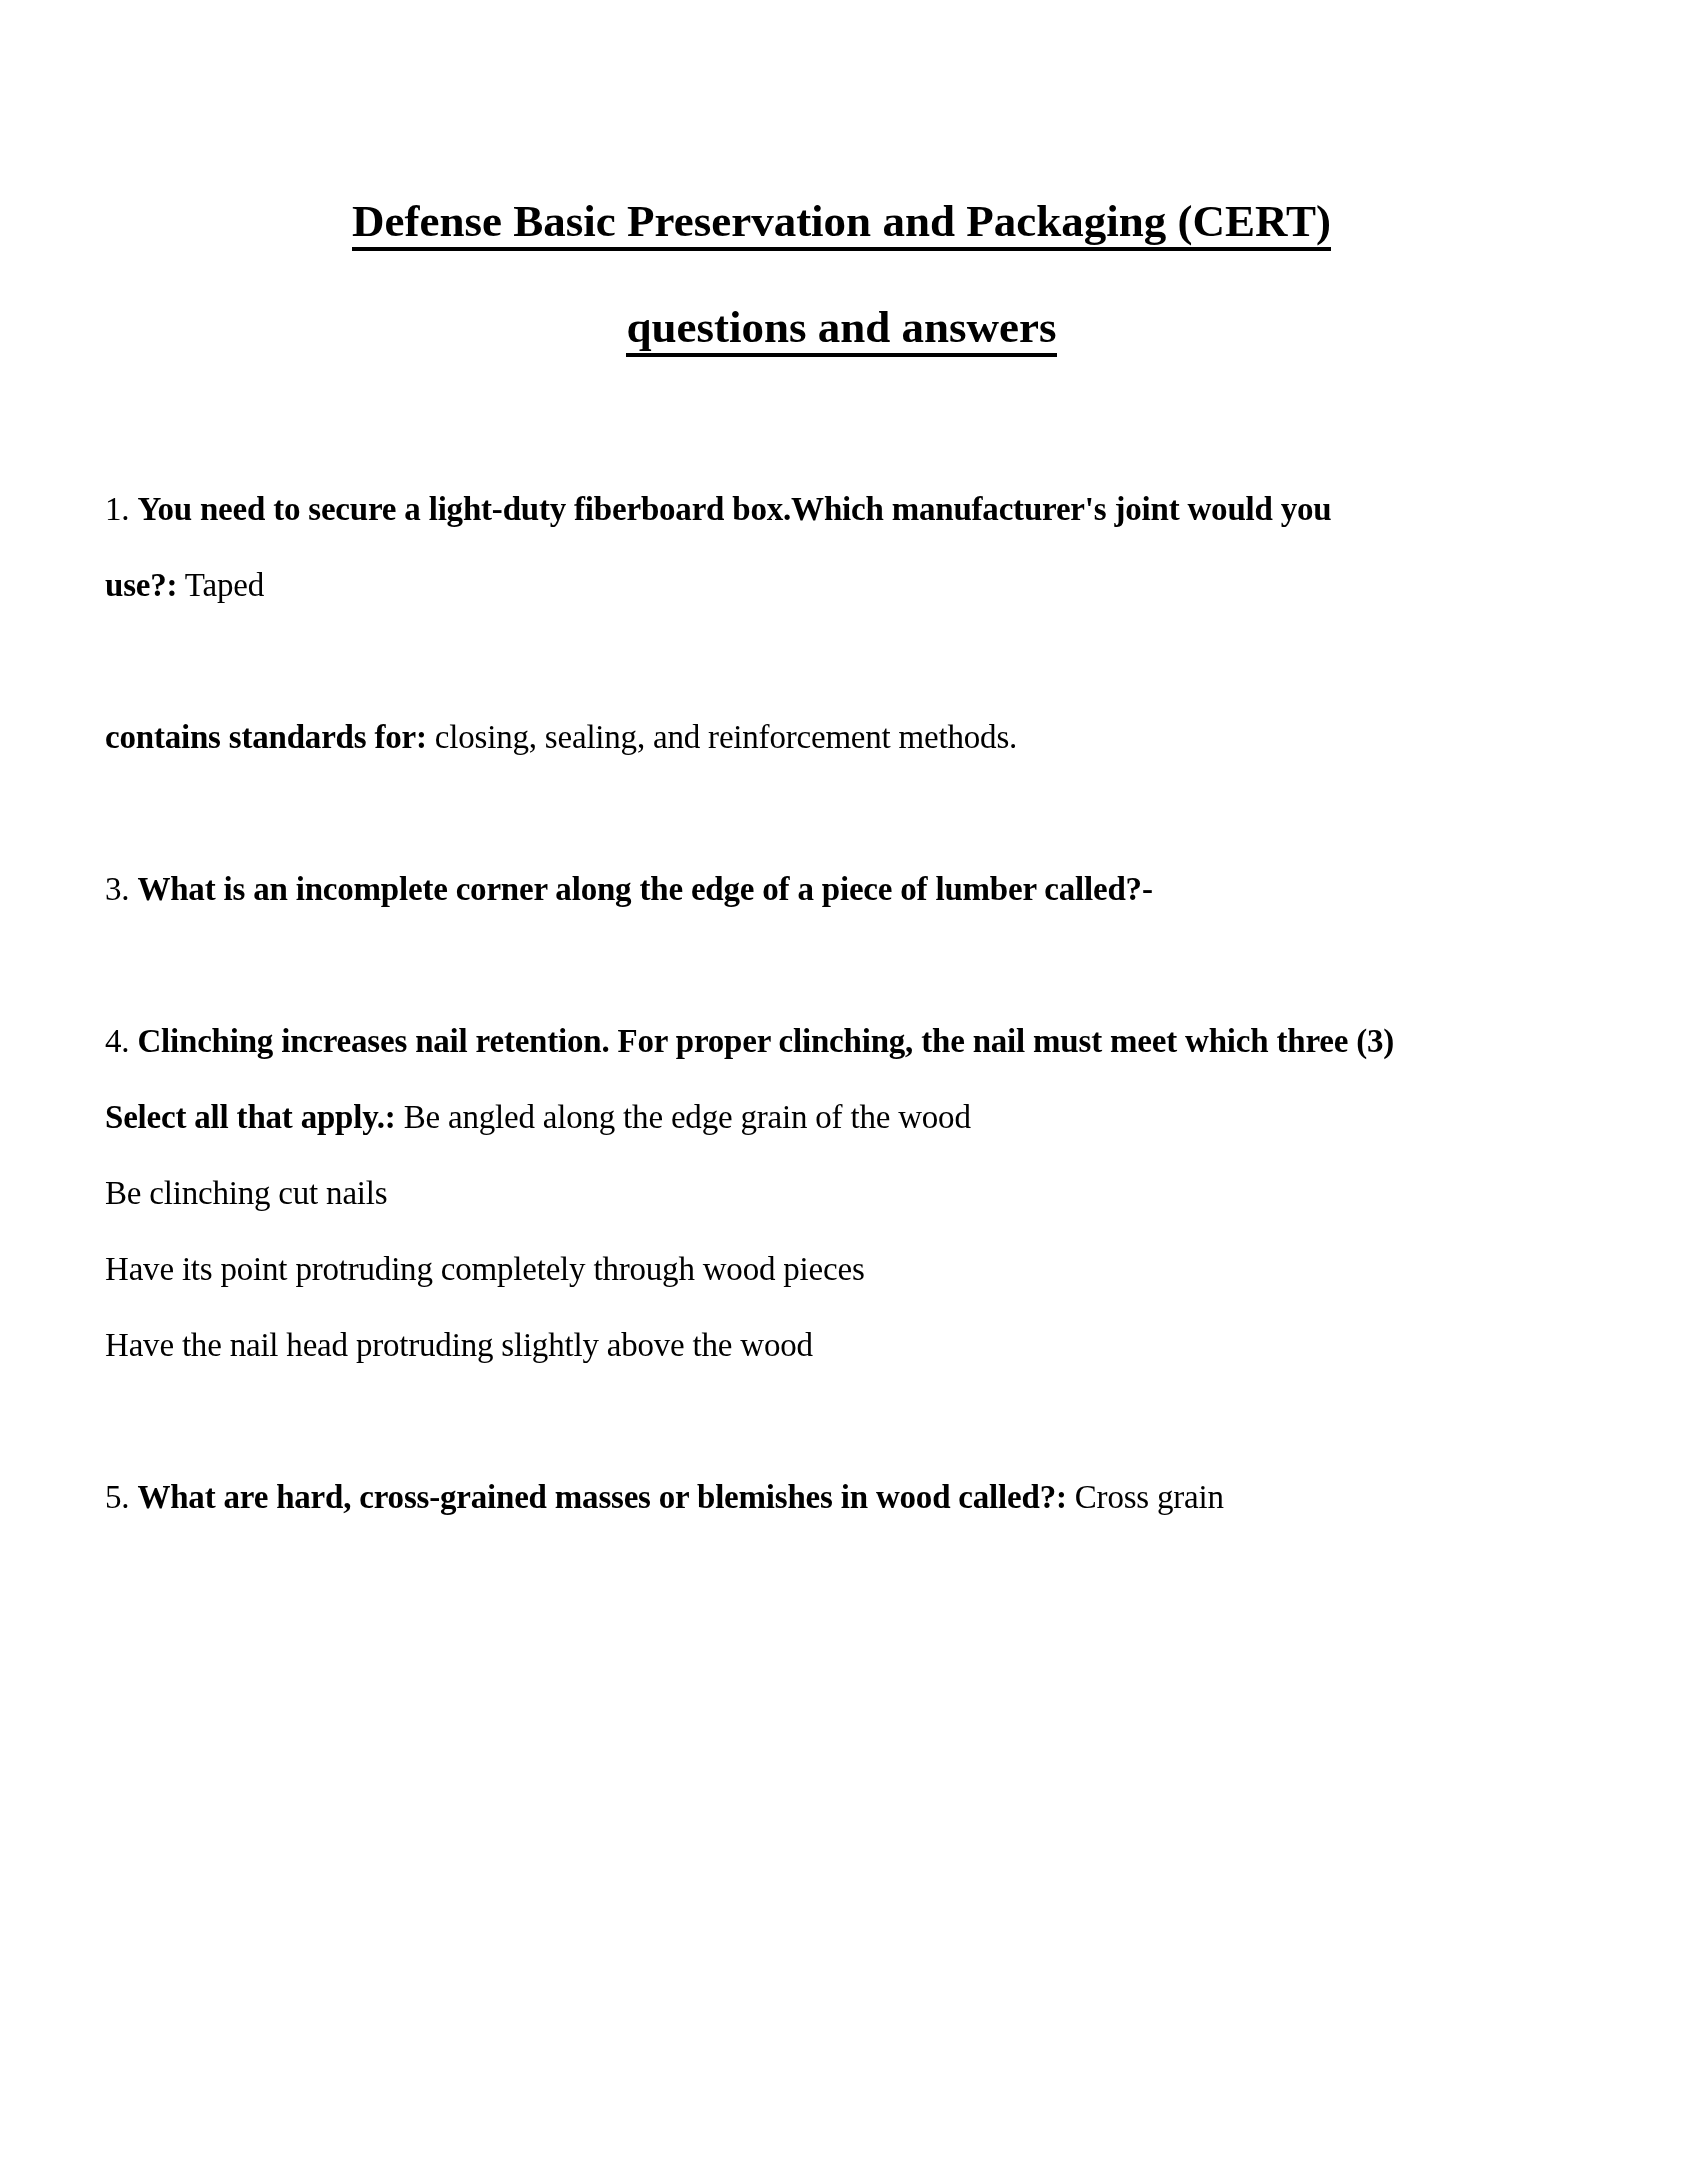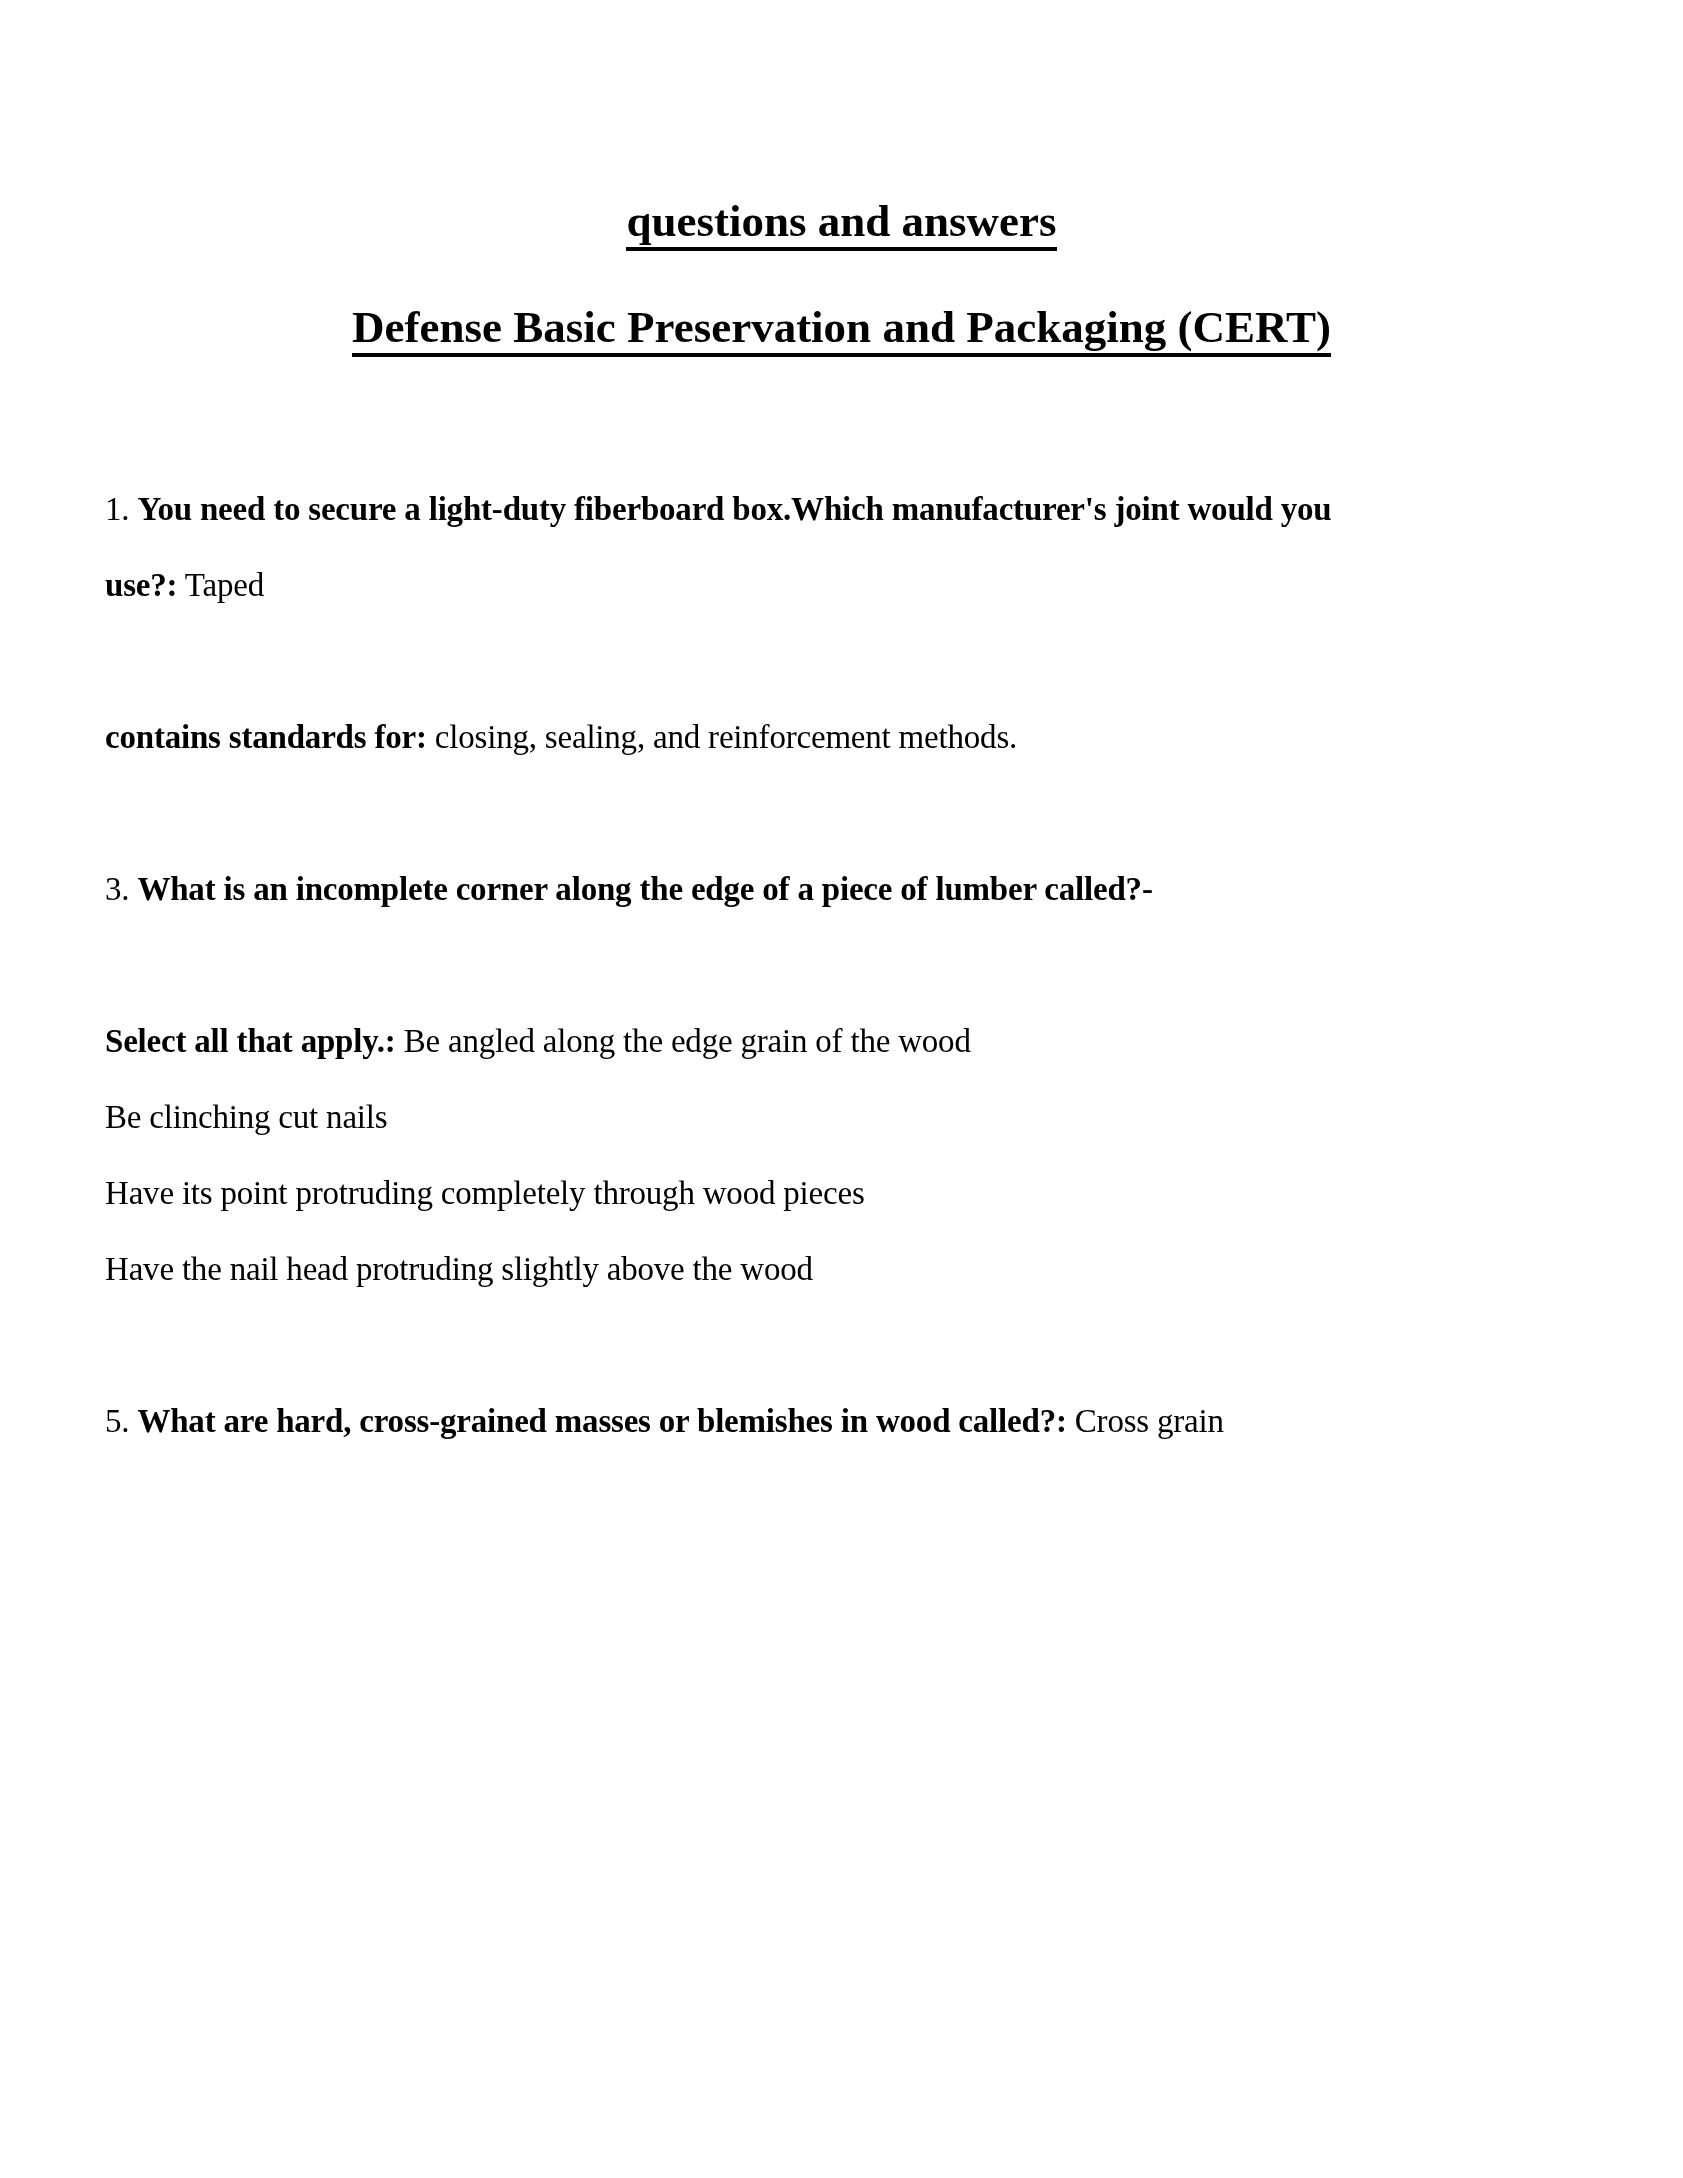--- a/index.html
+++ b/index.html
@@ -55,36 +55,37 @@
   }
   .seg.bold {
     font-weight: bold;
   }
 </style>
 </head>
 <body style="background: rgb(255, 255, 255); color: rgb(0, 0, 0);">
 
 <div class="page">
   <h1 class="doc-title">
+    <span class="title-line"><span class="title-underline">Defense Basic Preservation and Packaging (CERT)</span></span>
     <span class="title-line"><span class="title-underline">questions and answers</span></span>
-    <span class="title-line"><span class="title-underline">Defense Basic Preservation and Packaging (CERT)</span></span>
   </h1>
 
   <div class="doc-body">
       <div class="qa-block">
         <div class="qa-line"><span class="seg">1. </span><span class="seg bold">You need to secure a light-duty fiberboard box.Which manufacturer's joint would you</span></div>
         <div class="qa-line"><span class="seg bold">use?:</span><span class="seg"> Taped</span></div>
       </div>
       <div class="qa-block">
         <div class="qa-line"><span class="seg bold">contains standards for:</span><span class="seg"> closing, sealing, and reinforcement methods.</span></div>
       </div>
       <div class="qa-block">
         <div class="qa-line"><span class="seg">3. </span><span class="seg bold">What is an incomplete corner along the edge of a piece of lumber called?-</span></div>
       </div>
       <div class="qa-block">
+        <div class="qa-line"><span class="seg">4. </span><span class="seg bold">Clinching increases nail retention. For proper clinching, the nail must meet which three (3)</span></div>
         <div class="qa-line"><span class="seg bold">Select all that apply.:</span><span class="seg"> Be angled along the edge grain of the wood</span></div>
         <div class="qa-line"><span class="seg">Be clinching cut nails</span></div>
         <div class="qa-line"><span class="seg">Have its point protruding completely through wood pieces</span></div>
         <div class="qa-line"><span class="seg">Have the nail head protruding slightly above the wood</span></div>
       </div>
       <div class="qa-block">
         <div class="qa-line"><span class="seg">5. </span><span class="seg bold">What are hard, cross-grained masses or blemishes in wood called?:</span><span class="seg"> Cross grain</span></div>
       </div>
     </div>
 </div>

